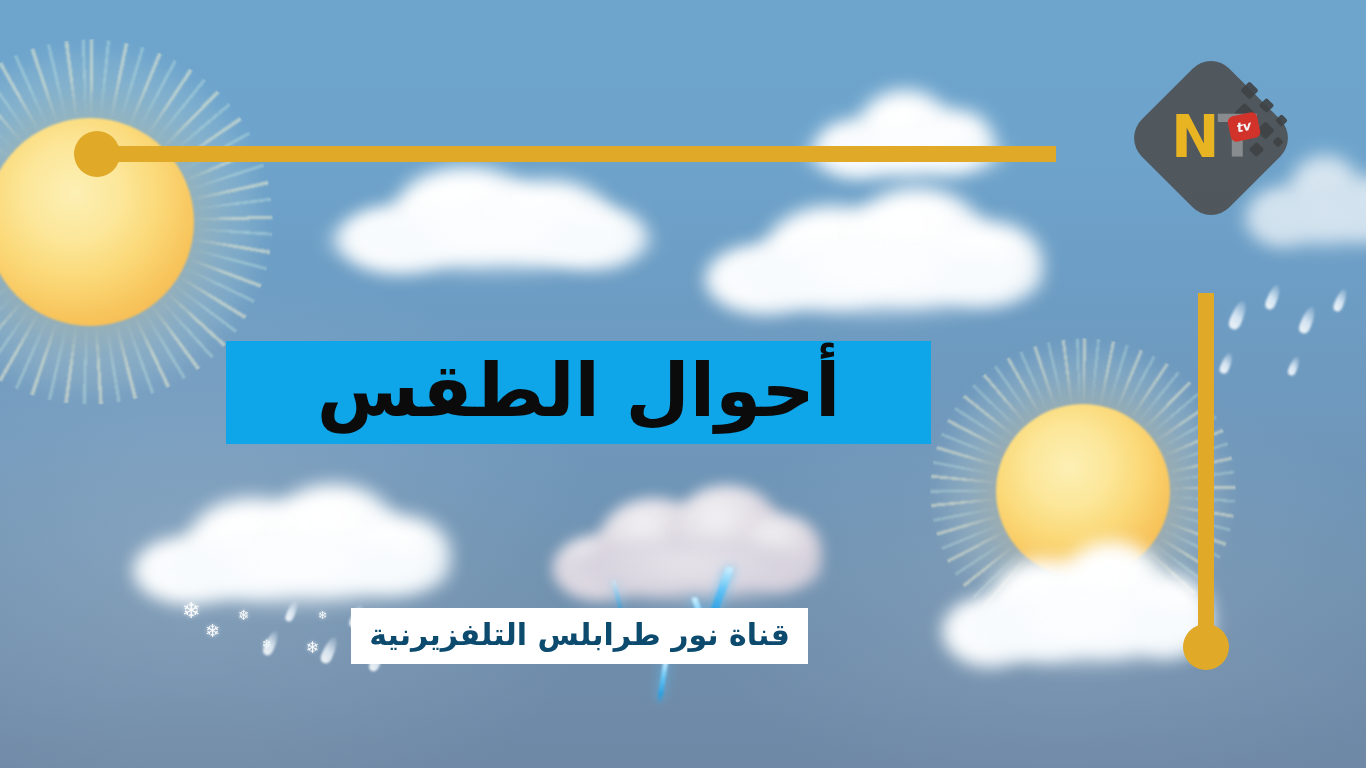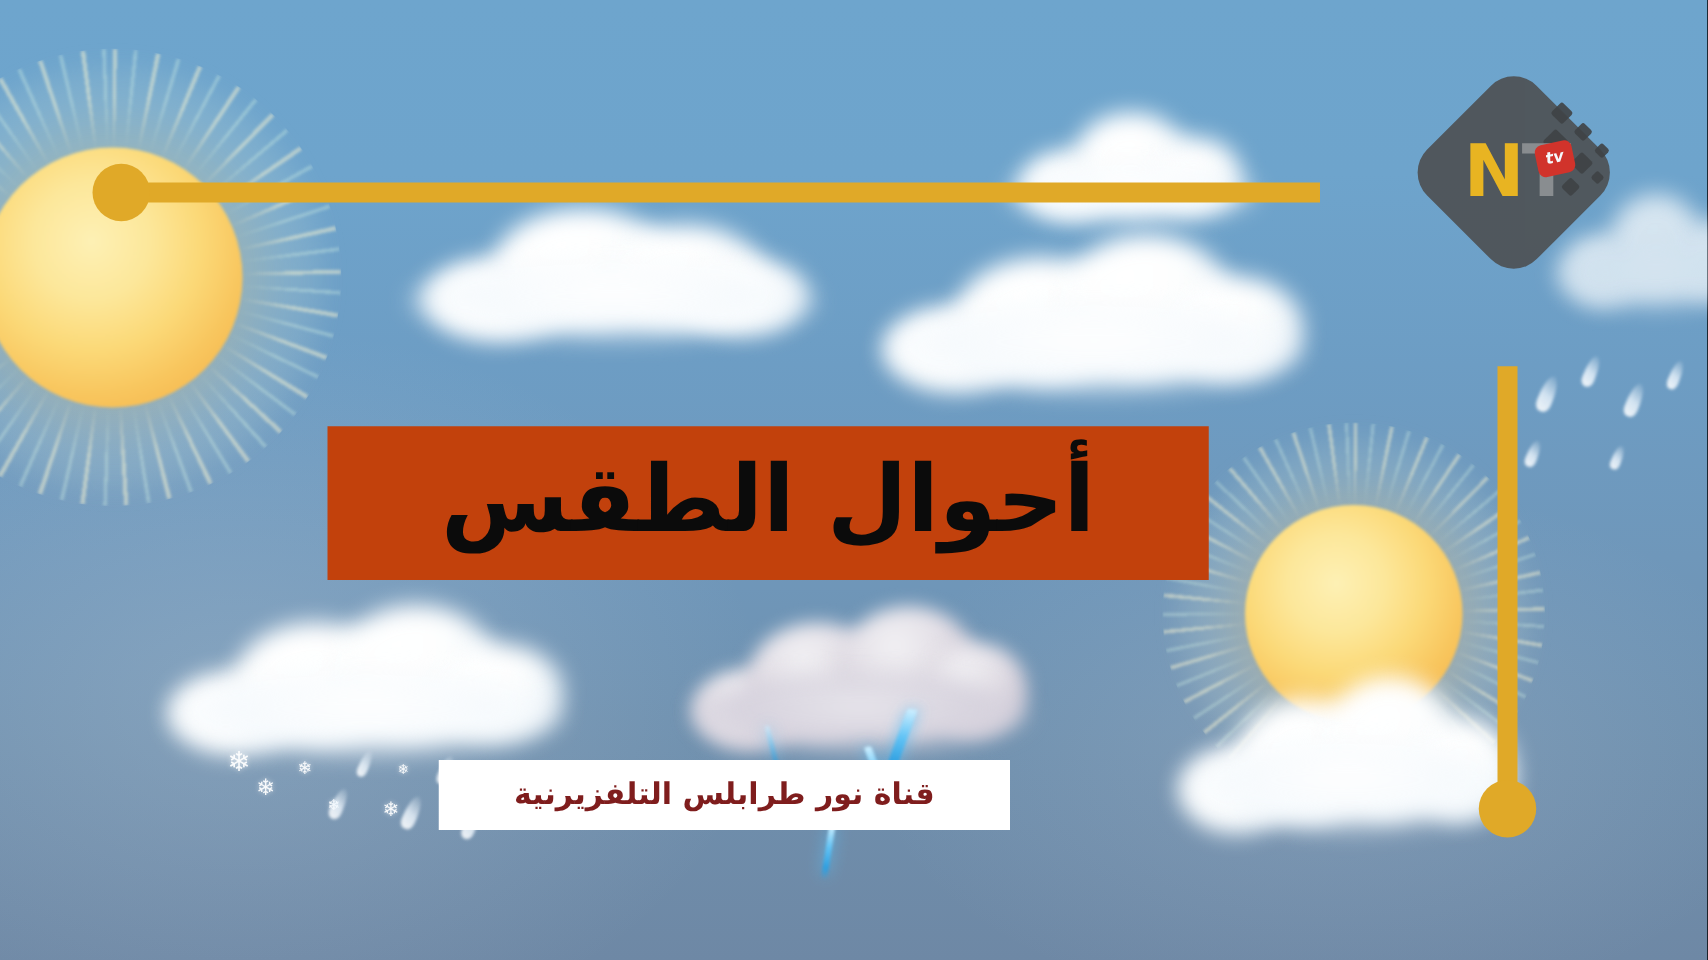--- a/index.html
+++ b/index.html
@@ -171,26 +171,25 @@
     border-radius: 50%;
     background: #e0a928;
   }
 
   
   .title-plate {
     position: absolute;
     left: 226px;
     top: 341px;
     width: 705px;
-    height: 123px;
-    background: #c2410c;
+    height: 103px;
+    background: #0ea5e9;
     display: flex;
     align-items: center;
     justify-content: center;
-    margin-left: 36px;
   }
   .title-text {
     direction: rtl;
     font-size: 74px;
     font-weight: 700;
     color: #0b0b0b;
     letter-spacing: 0px;
     white-space: nowrap;
     line-height: 1;
     padding-bottom: 6px;
@@ -201,23 +200,23 @@
     top: 608px;
     width: 457px;
     height: 56px;
     background: #ffffff;
     display: flex;
     align-items: center;
     justify-content: center;
   }
   .subtitle-text {
     direction: rtl;
-    font-size: 24px;
+    font-size: 30px;
     font-weight: 700;
-    color: #7f1d1d;
+    color: #0c4a6e;
     white-space: nowrap;
     line-height: 1;
     padding-bottom: 3px;
   }
 
   
   .logo {
     position: absolute;
     left: 1133px;
     top: 70px;

